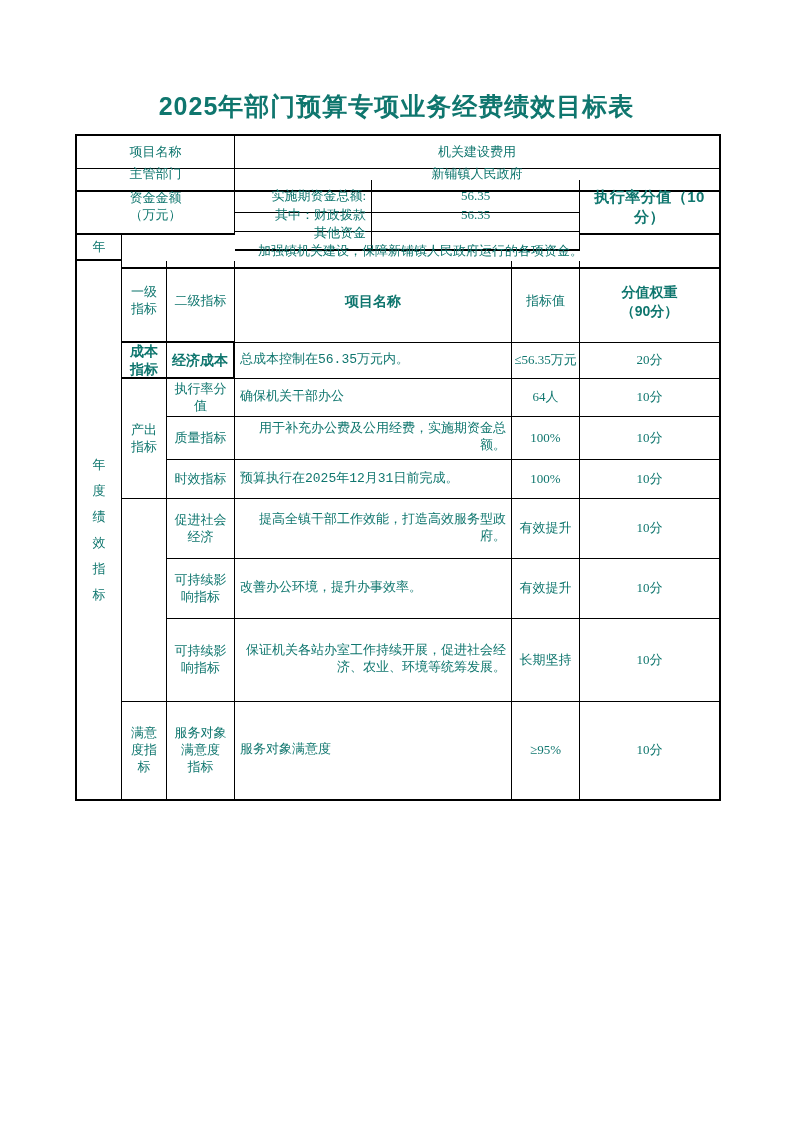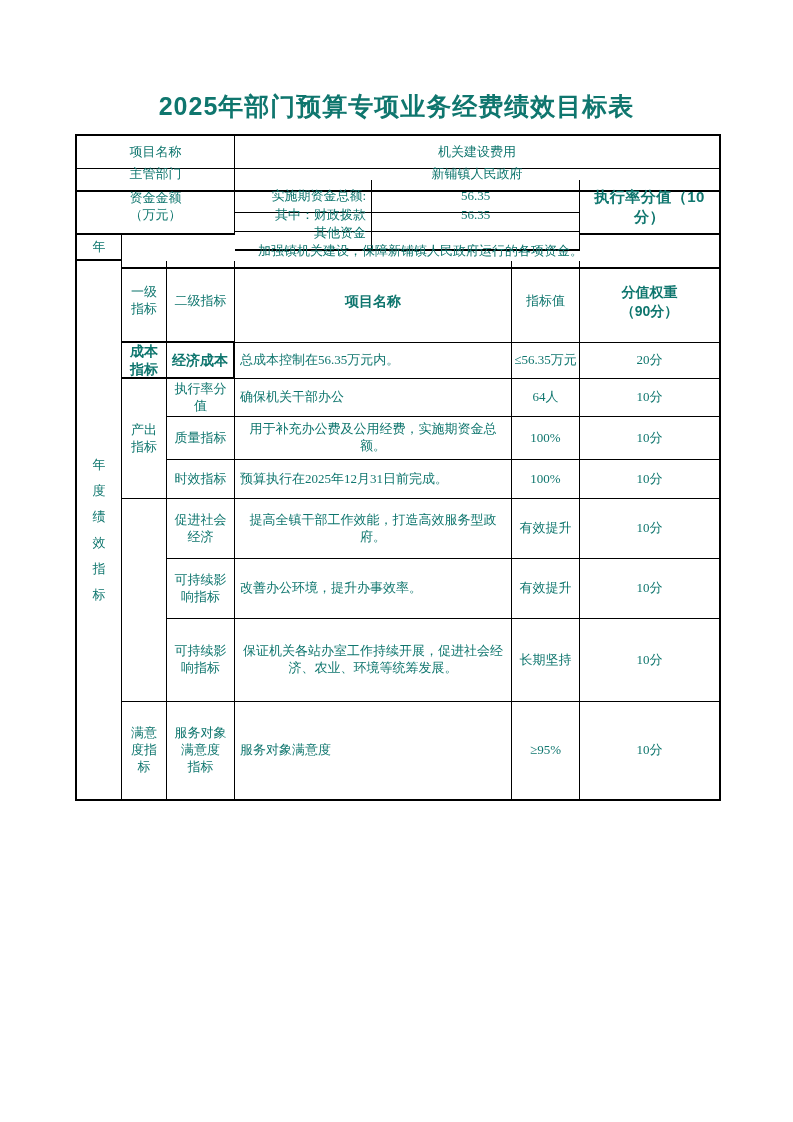--- a/index.html
+++ b/index.html
@@ -20,21 +20,21 @@
     grid-template-columns:45px 45px 68px 137px 140px 68px 139px;
     grid-template-rows:22px 22px 19px 18px 18px 26px 82px 36px 38px 43px 39px 60px 60px 83px 97px;
     border:2px solid #000; background:#fff;
   }
   .c {
     border-right:1px solid #000; border-bottom:1px solid #000;
     display:flex; align-items:center; justify-content:center;
     text-align:center; font-size:13px; line-height:1.3; overflow:hidden;
     padding:16px 2px;
   }
-  .c.left  { justify-content:flex-start; text-align:center; padding:1px 5px; }
+  .c.left  { justify-content:flex-start; text-align:right; padding:1px 5px;font-family:Liberation Mono, monospace; }
   .c.right { justify-content:flex-end; text-align:right; padding-right:5px; }
   .c.topclip { align-items:flex-start; padding:2px 0 0 0; }
   .nbr { border-right:none; }
   .nbb { border-bottom:none; }
   .bb2 { border-bottom-width:2px; }
   .br2 { border-right-width:2px; }
   .bold { font-weight:bold; font-family:"Liberation Sans", sans-serif; font-size:14px; }
   .big  { font-size:15px; letter-spacing:0.5px; }
   .pre { white-space:pre-line; }
   .clip { white-space:nowrap; overflow:hidden; padding:1px 0; }

